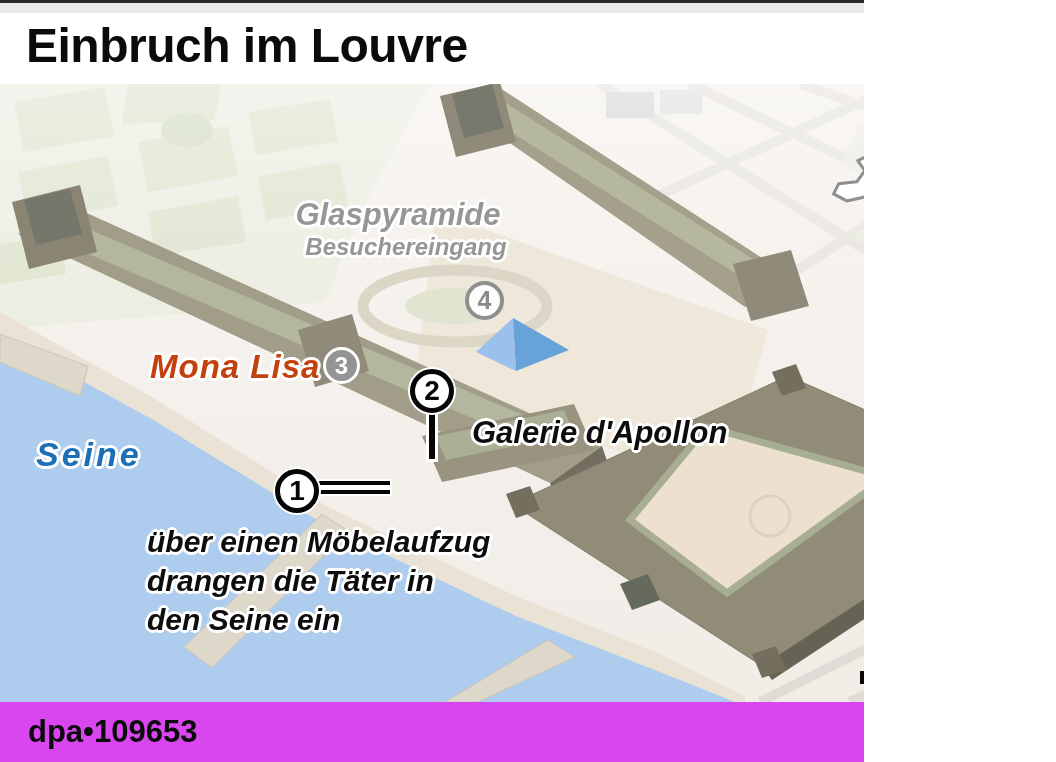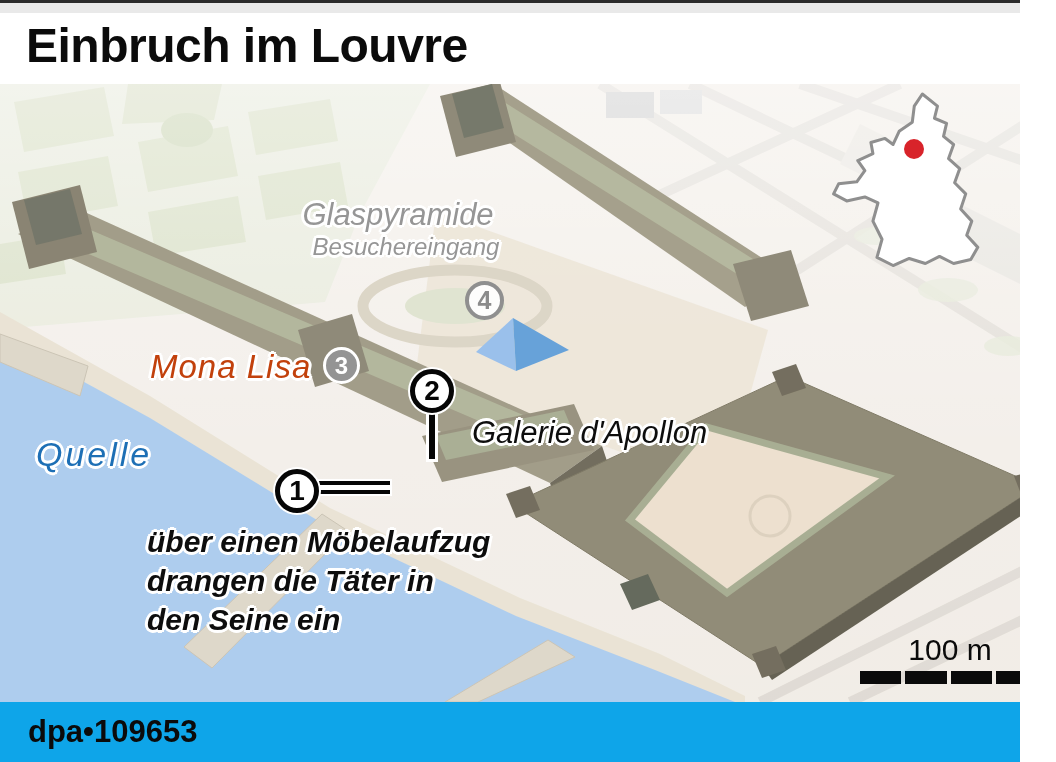--- a/index.html
+++ b/index.html
@@ -1,28 +1,28 @@
 <!DOCTYPE html>
 <html><head>
 <meta charset="utf-8">
 <style>
   html,body{margin:0;padding:0;background:#fff;}
-  .stage{position:relative;width:1020px;height:762px;overflow:hidden;background:#fff;
+  .stage{position:relative;width:864px;height:762px;overflow:hidden;background:#fff;
          font-family:"Liberation Sans",sans-serif;}
   .topline{position:absolute;left:0;top:0;width:1056px;height:3px;background:#2b2b2b;}
   .topstrip{position:absolute;left:0;top:3px;width:1056px;height:10px;background:#e9e9e9;}
   .title{position:absolute;left:26px;top:18px;font-size:48px;font-weight:bold;color:#0b0b0b;
          letter-spacing:-0.5px;}
   .map{position:absolute;left:0;top:84px;width:1056px;height:618px;}
   .map svg{display:block;}
 
   
   .halo{text-shadow:-2px -2px 0 #fff,2px -2px 0 #fff,-2px 2px 0 #fff,2px 2px 0 #fff,
         -3px 0 0 #fff,3px 0 0 #fff,0 -3px 0 #fff,0 3px 0 #fff;}
-  .lbl{position:absolute;font-style:italic;font-weight:normal;white-space:nowrap;}
+  .lbl{position:absolute;font-style:italic;font-weight:bold;white-space:nowrap;}
   .lbl-glas{left:268px;top:197px;width:260px;text-align:center;font-size:31px;color:#969696;}
   .lbl-besucher{left:276px;top:233px;width:260px;text-align:center;font-size:24px;color:#969696;}
   .lbl-mona{left:150px;top:348px;font-size:33px;color:#c2410c;letter-spacing:1px;}
   .lbl-galerie{left:472px;top:376px;font-size:31px;color:#0d0d0d;margin-top:39px;}
   .lbl-seine{left:36px;top:435px;font-size:34px;color:#1d6fb5;letter-spacing:3px;}
   .annotation{position:absolute;left:147px;top:522px;font-style:italic;font-weight:bold;
               font-size:30px;line-height:39px;color:#0d0d0d;}
   .lbl-paris{position:absolute;left:866px;top:167px;font-size:28px;font-weight:bold;
              color:#0c0c0c;letter-spacing:0.5px;}
 
@@ -50,21 +50,21 @@
   .paris-dot{position:absolute;left:904px;top:139px;width:20px;height:20px;border-radius:50%;
              background:#d8232a;z-index:5;}
 
   
   .scale-label{position:absolute;left:870px;top:633px;width:160px;text-align:center;
                font-size:30px;color:#0a0a0a;}
   .scale-bar{position:absolute;left:860px;top:671px;width:177px;height:13px;display:flex;gap:4px;}
   .scale-bar span{flex:1;background:#0a0a0a;}
 
   
-  .footer{position:absolute;left:0;top:702px;width:1056px;height:60px;background:#0ea5e9;}
+  .footer{position:absolute;left:0;top:702px;width:1056px;height:60px;background:#d946ef;}
   .credit{position:absolute;left:28px;top:50%;transform:translateY(-50%);font-size:31px;
           font-weight:bold;color:#0b0b0b;}
   .source{position:absolute;right:24px;top:50%;transform:translateY(-50%);font-size:28px;
           color:#1a1a1a;}
 </style>
 </head>
 <body>
 
 <div class="stage">
   <div class="topline"></div>
@@ -159,21 +159,21 @@
       <polygon points="513,234 569,266 516,287" fill="#5f9ed7"></polygon>
 
       <rect width="1056" height="618" fill="#fff" opacity="0.05"></rect>
     </svg>
   </div>
 
   <div class="lbl lbl-glas halo">Glaspyramide</div>
   <div class="lbl lbl-besucher halo">Besuchereingang</div>
   <div class="lbl lbl-mona halo">Mona Lisa</div>
   <div class="lbl lbl-galerie halo">Galerie d'Apollon</div>
-  <div class="lbl lbl-seine halo">Quelle</div>
+  <div class="lbl lbl-seine halo">Seine</div>
   <div class="annotation halo">
     <div>über einen Möbelaufzug</div>
     <div>drangen die Täter in</div>
     <div>den Seine ein</div>
   </div>
 
   <div class="leader-h"></div>
   <div class="marker mk-black m1">1</div>
   <div class="leader-v"></div>
   <div class="marker mk-black m2">2</div>

